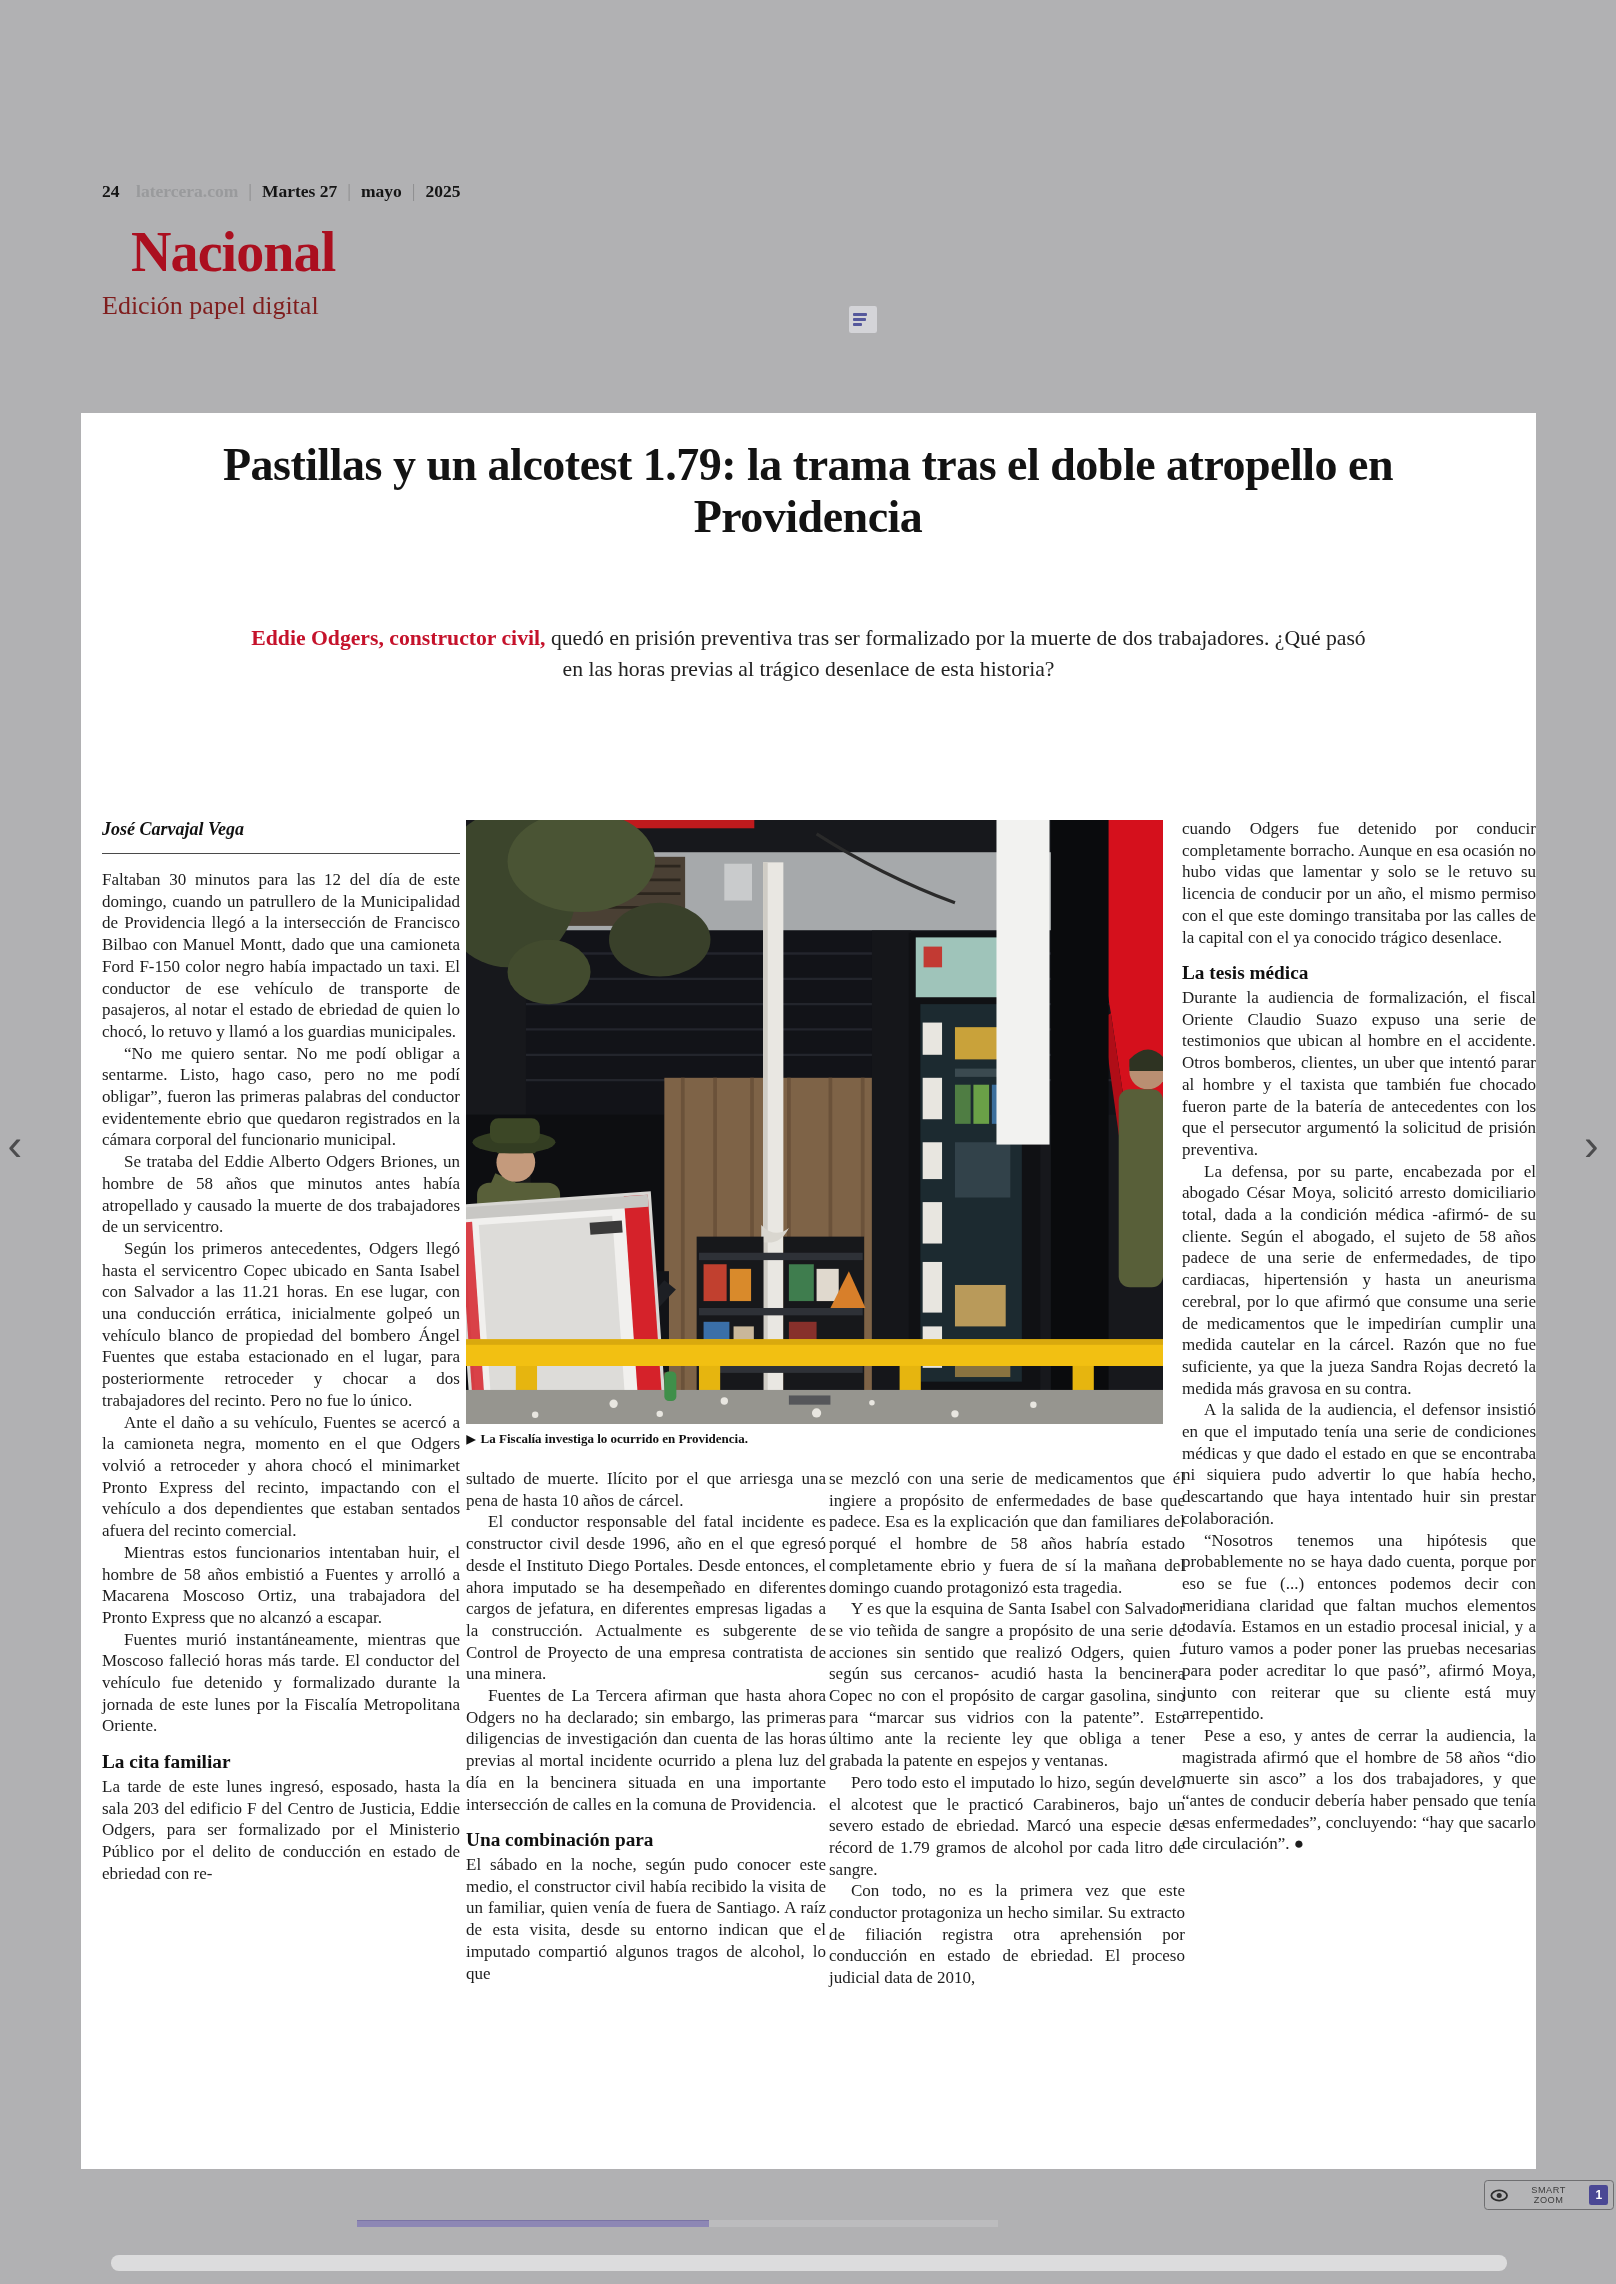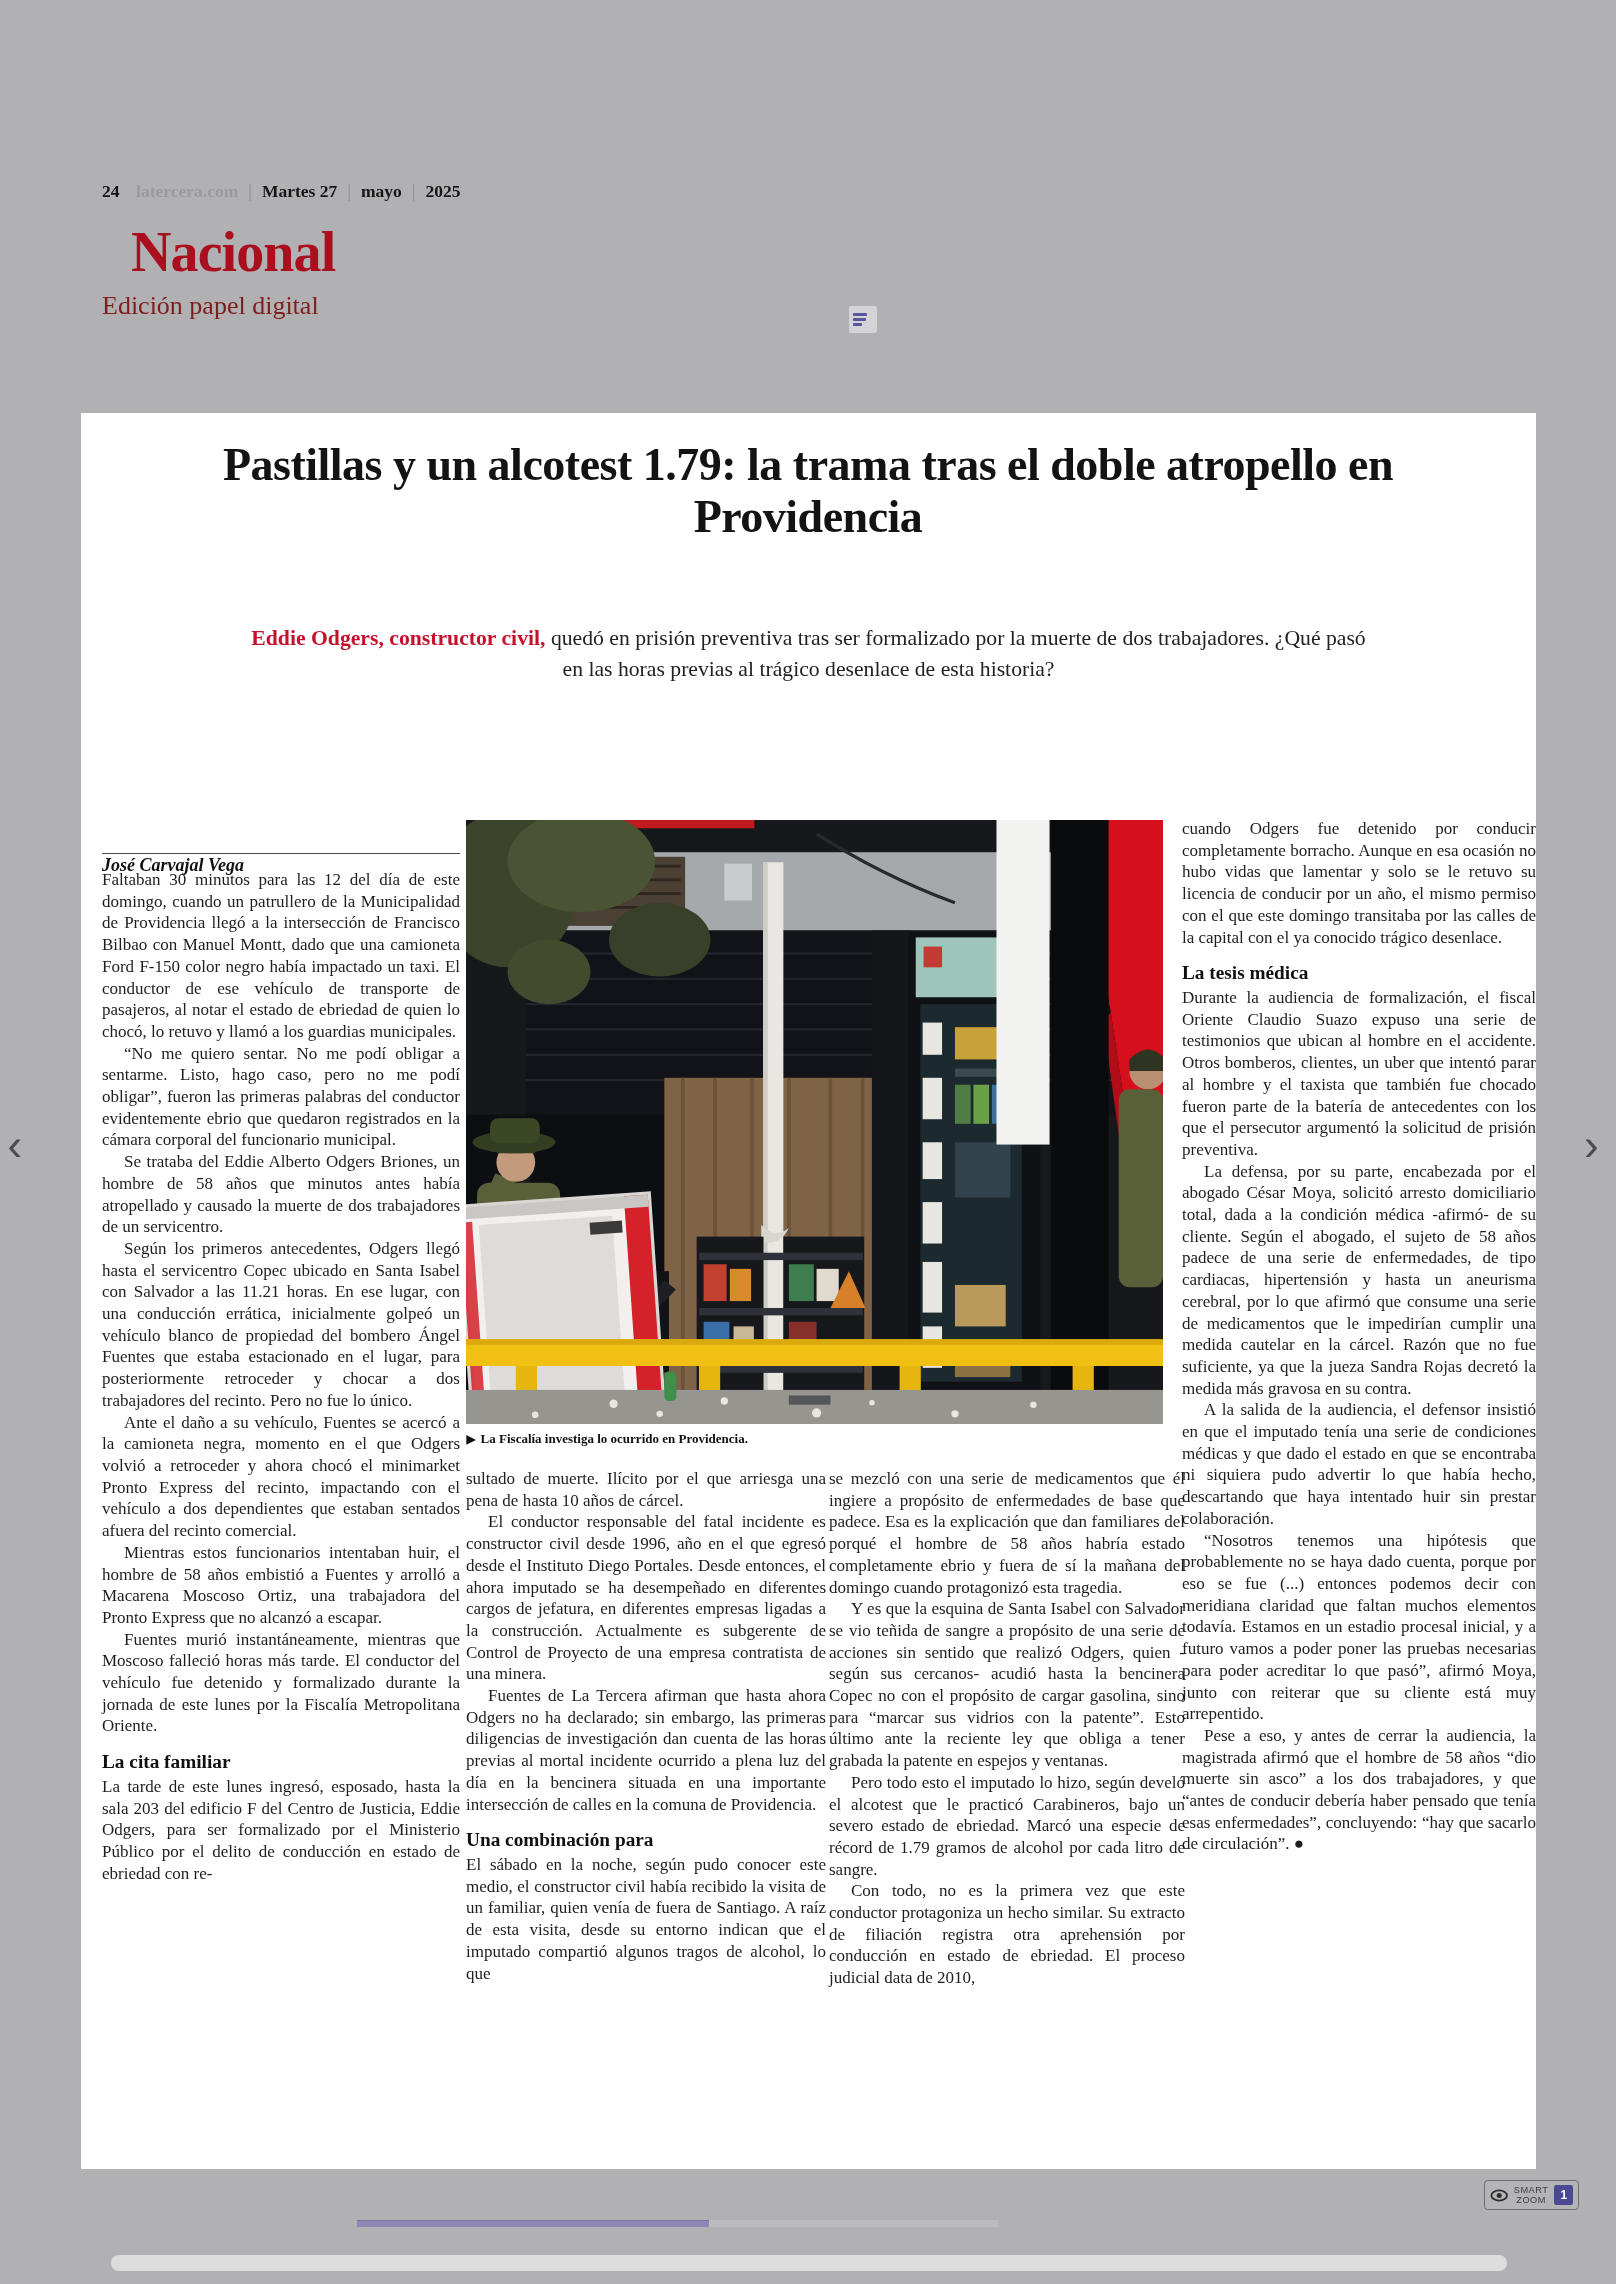--- a/index.html
+++ b/index.html
@@ -25,21 +25,21 @@
 
   
   .page{position:absolute;left:81px;top:413px;width:1455px;height:1756px;background:#ffffff;}
 
   .headline{position:absolute;left:163px;top:439px;width:1290px;text-align:center;
             font-size:46px;line-height:1.13;font-weight:bold;color:#131313;letter-spacing:-0.5px;}
   .subtitle{position:absolute;left:251px;top:623px;width:1115px;text-align:center;
             font-size:21.7px;line-height:1.42;color:#222;}
   .subtitle b{font-weight:bold;}
 
-  .byline{position:absolute;left:102px;top:855px;width:358px;font-size:18px;font-weight:bold;
+  .byline{position:absolute;left:102px;top:819px;width:358px;font-size:18px;font-weight:bold;
           font-style:italic;color:#111;}
   .byline-rule{position:absolute;left:102px;top:853px;width:358px;height:1.4px;background:#4a4a4a;}
 
   .col{position:absolute;font-size:17px;line-height:21.7px;text-align:justify;color:#1d1d1d;}
   .col p{margin:0;text-indent:22px;}
   .col p.flush{text-indent:0;}
   .col h3{margin:14px 0 2.8px 0;font-size:19.3px;line-height:22px;color:#101010;}
   #col1{left:102px; top:869px;width:358px;height:1271px;}
   #col2{left:466px;top:1468px;width:360px;height:677px;}
   #col3{left:829px;top:1468px;width:356px;height:677px;}
@@ -58,21 +58,21 @@
   #chev-left{left:7.4px;top:1123px;}
   #chev-right{left:1584px;top:1123px;}
 
   
   .scroll-track{position:absolute;left:357px;top:2220px;width:641px;height:7.4px;background:#bcbcbe;}
   .scroll-thumb{position:absolute;left:0;top:0;width:352px;height:7.4px;background:#8d87b5;
                 border-top:0.9px solid #7a74a5;box-sizing:border-box;}
   .bottom-bar{position:absolute;left:111px;top:2255px;width:1396px;height:15.7px;border-radius:7.8px;
               background:rgba(255,255,255,0.55);}
 
-  .smartzoom{position:absolute;left:1484px;top:2180px;width:95px;height:30px;border:1.4px solid #6e6e70;
+  .smartzoom{position:absolute;left:1484px;top:2180px;width:130px;height:30px;border:1.4px solid #6e6e70;
              border-radius:3.7px;display:flex;align-items:center;justify-content:space-between;
              padding:0 4.6px;box-sizing:border-box;background:rgba(255,255,255,0.04);}
   .smartzoom .label{font-family:"Liberation Sans",sans-serif;font-size:9.2px;line-height:10px;
                     color:#3c3c3c;text-align:center;letter-spacing:0.5px;}
   .smartzoom .badge{width:19.3px;height:19.3px;border-radius:2.3px;display:flex;align-items:center;
                     justify-content:center;color:#fff;font-family:"Liberation Sans",sans-serif;
                     font-size:12px;font-weight:bold;}
 </style>
 </head>
 <body>

